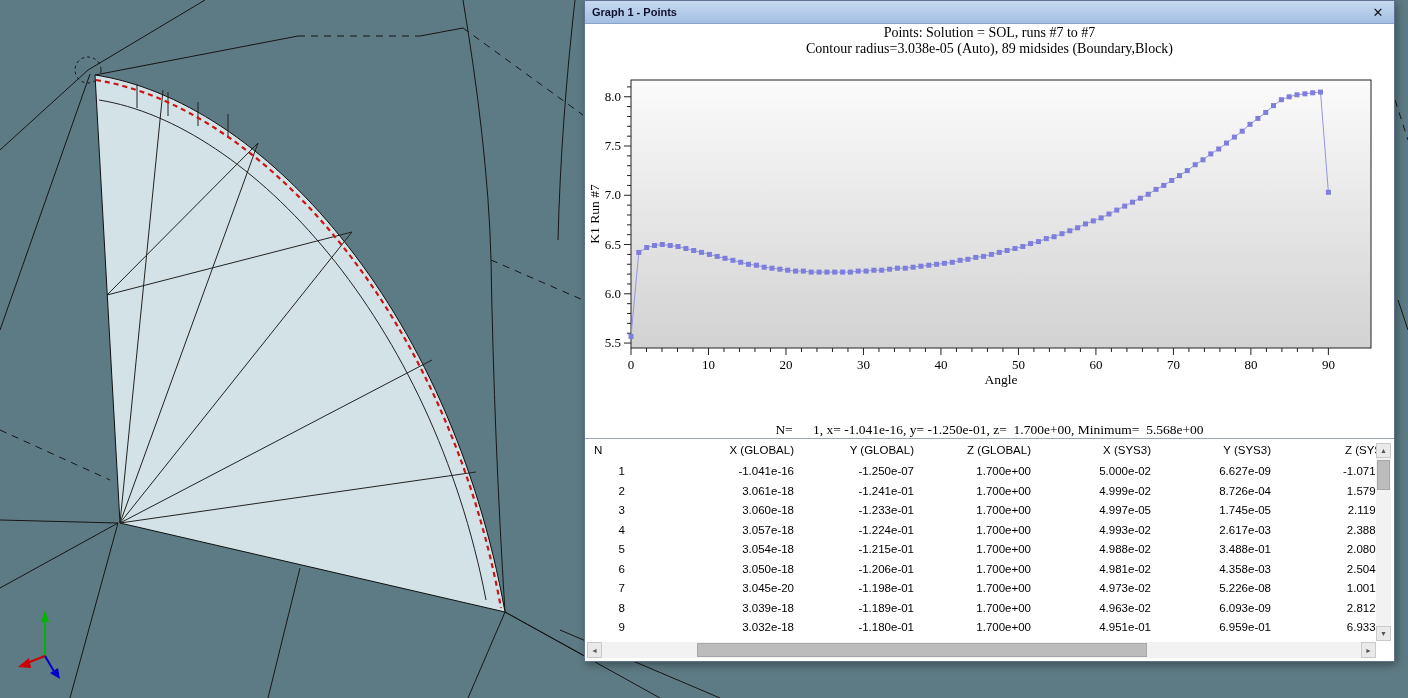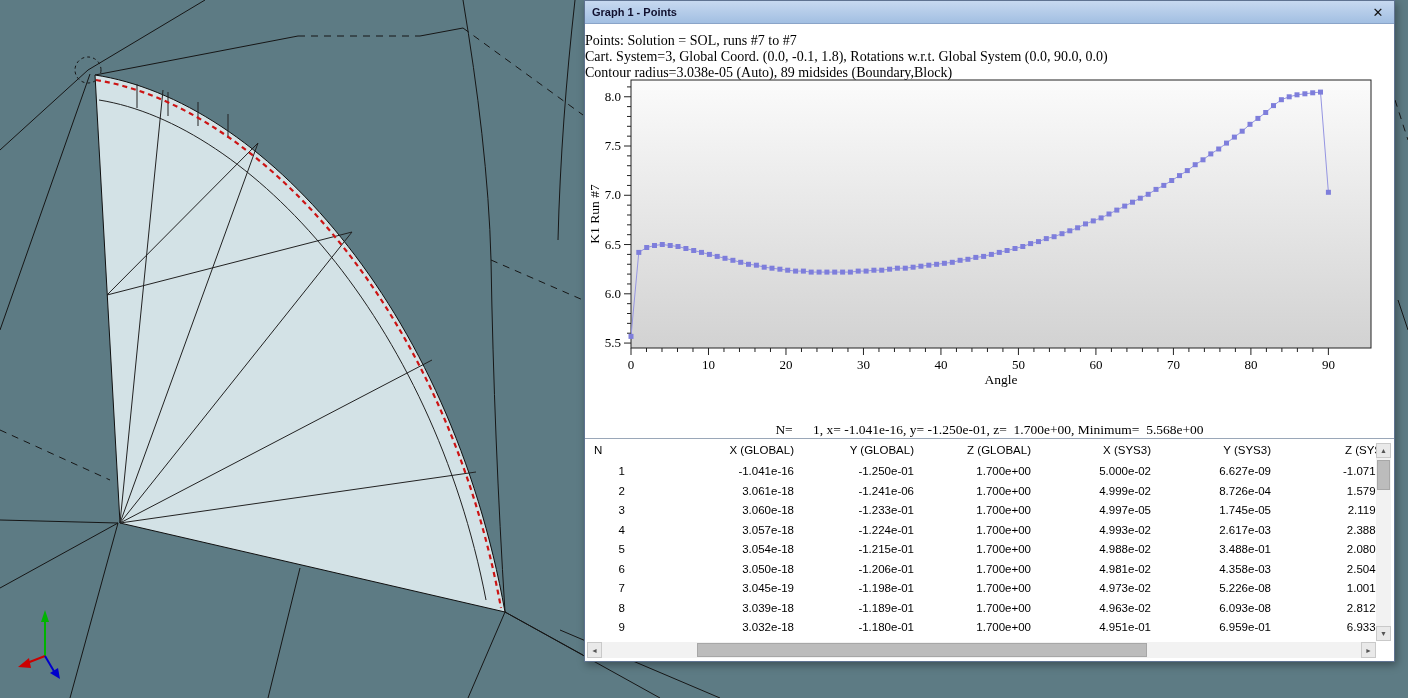--- a/index.html
+++ b/index.html
@@ -14,21 +14,21 @@
 
   .window{position:absolute;left:584px;top:0;width:809px;height:660px;
           background:#5eead4;border:1px solid #5f7391;box-shadow:2px 3px 8px rgba(0,0,0,.35);}
   .titlebar{height:22px;display:flex;align-items:center;padding:0 7px;
             background:linear-gradient(var(--titlebar-a,#c7d9f0),var(--titlebar-b,#a2bfe2));
             border-bottom:1px solid #8aa4c8;font-size:11px;font-weight:bold;color:#10102e;}
   .close-btn{margin-left:auto;width:18px;height:18px;display:flex;align-items:center;justify-content:center;
              font-size:13px;font-weight:normal;color:#111;cursor:pointer;}
   .graph-area{position:relative;height:414px;background:#fff;overflow:hidden;
               font-family:"Liberation Serif",serif;color:#000;}
-  .hdr-lines{padding-top:9px;text-align:left;font-size:14px;line-height:16px;}
+  .hdr-lines{padding-top:1px;text-align:center;font-size:14px;line-height:16px;}
   #chart-svg{position:absolute;left:0;top:46px;}
   #chart-svg .tick{font:13px "Liberation Serif",serif;fill:#000;}
   #chart-svg .axis{font:13.5px "Liberation Serif",serif;fill:#000;}
   .info-lines{position:absolute;top:366px;left:0;width:100%;text-align:center;
               font-size:13.5px;line-height:16px;white-space:pre;}
 
   .table-panel{position:relative;height:222px;border-top:1px solid #9aa7b8;background:#fff;
                font-size:11.5px;color:#000;overflow:hidden;}
   .tr,.thead{display:grid;grid-template-columns:70px 161px 120px 117px 120px 120px 93px;}
   .thead{height:23px;line-height:23px;}
@@ -111,21 +111,20 @@
 
   <div class="window">
     <div class="titlebar">
       <span>Graph 1 - Points</span>
       <span class="close-btn">✕</span>
     </div>
 
     <div class="graph-area">
       <div class="hdr-lines">
         <div>Points: Solution = SOL, runs #7 to #7</div>
-        <div>Cart. System=3, Global Coord. (0.0, -0.1, 1.8), Rotations w.r.t. Global System (0.0, 90.0, 0.0)</div>
         <div>Contour radius=3.038e-05 (Auto), 89 midsides (Boundary,Block)</div>
       </div>
 
       <svg id="chart-svg" width="807" height="322" viewBox="0 0 807 322">
           <defs>
             <linearGradient id="pg" x1="0" y1="0" x2="0" y2="1">
               <stop offset="0" stop-color="#fbfbfb"></stop>
               <stop offset="1" stop-color="#d2d2d2"></stop>
             </linearGradient>
           </defs>
@@ -328,30 +327,30 @@
           <div class="th c2">Y (GLOBAL)</div>
           <div class="th c3">Z (GLOBAL)</div>
           <div class="th c4">X (SYS3)</div>
           <div class="th c5">Y (SYS3)</div>
           <div class="th c6">Z (SYS</div>
         </div>
       <div id="tbl-body">
           <div class="tr">
             <div class="td c0">1</div>
             <div class="td c1">-1.041e-16</div>
-            <div class="td c2">-1.250e-01</div>
+            <div class="td c2">-1.250e-07</div>
             <div class="td c3">1.700e+00</div>
             <div class="td c4">5.000e-02</div>
             <div class="td c5">6.627e-09</div>
             <div class="td c6">-1.071e</div>
           </div>
           <div class="tr">
             <div class="td c0">2</div>
             <div class="td c1">3.061e-18</div>
-            <div class="td c2">-1.241e-06</div>
+            <div class="td c2">-1.241e-01</div>
             <div class="td c3">1.700e+00</div>
             <div class="td c4">4.999e-02</div>
             <div class="td c5">8.726e-04</div>
             <div class="td c6">1.579e</div>
           </div>
           <div class="tr">
             <div class="td c0">3</div>
             <div class="td c1">3.060e-18</div>
             <div class="td c2">-1.233e-01</div>
             <div class="td c3">1.700e+00</div>
@@ -381,34 +380,34 @@
             <div class="td c0">6</div>
             <div class="td c1">3.050e-18</div>
             <div class="td c2">-1.206e-01</div>
             <div class="td c3">1.700e+00</div>
             <div class="td c4">4.981e-02</div>
             <div class="td c5">4.358e-03</div>
             <div class="td c6">2.504e</div>
           </div>
           <div class="tr">
             <div class="td c0">7</div>
-            <div class="td c1">3.045e-19</div>
+            <div class="td c1">3.045e-20</div>
             <div class="td c2">-1.198e-01</div>
             <div class="td c3">1.700e+00</div>
             <div class="td c4">4.973e-02</div>
             <div class="td c5">5.226e-08</div>
             <div class="td c6">1.001e</div>
           </div>
           <div class="tr">
             <div class="td c0">8</div>
             <div class="td c1">3.039e-18</div>
             <div class="td c2">-1.189e-01</div>
             <div class="td c3">1.700e+00</div>
             <div class="td c4">4.963e-02</div>
-            <div class="td c5">6.093e-08</div>
+            <div class="td c5">6.093e-09</div>
             <div class="td c6">2.812e</div>
           </div>
           <div class="tr">
             <div class="td c0">9</div>
             <div class="td c1">3.032e-18</div>
             <div class="td c2">-1.180e-01</div>
             <div class="td c3">1.700e+00</div>
             <div class="td c4">4.951e-01</div>
             <div class="td c5">6.959e-01</div>
             <div class="td c6">6.933e</div>

